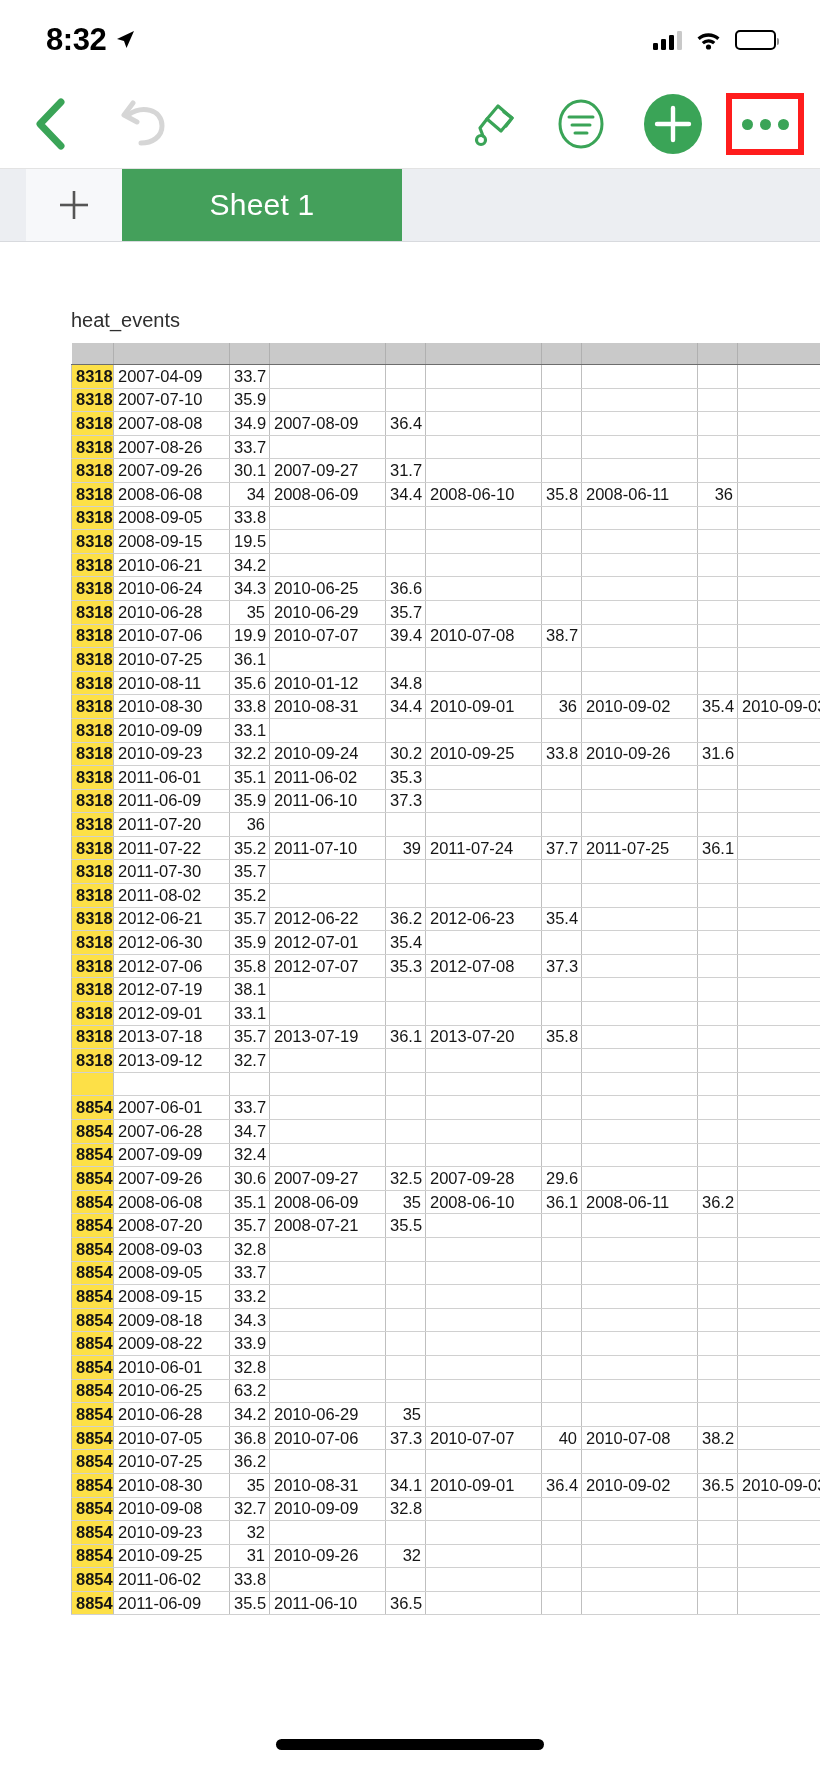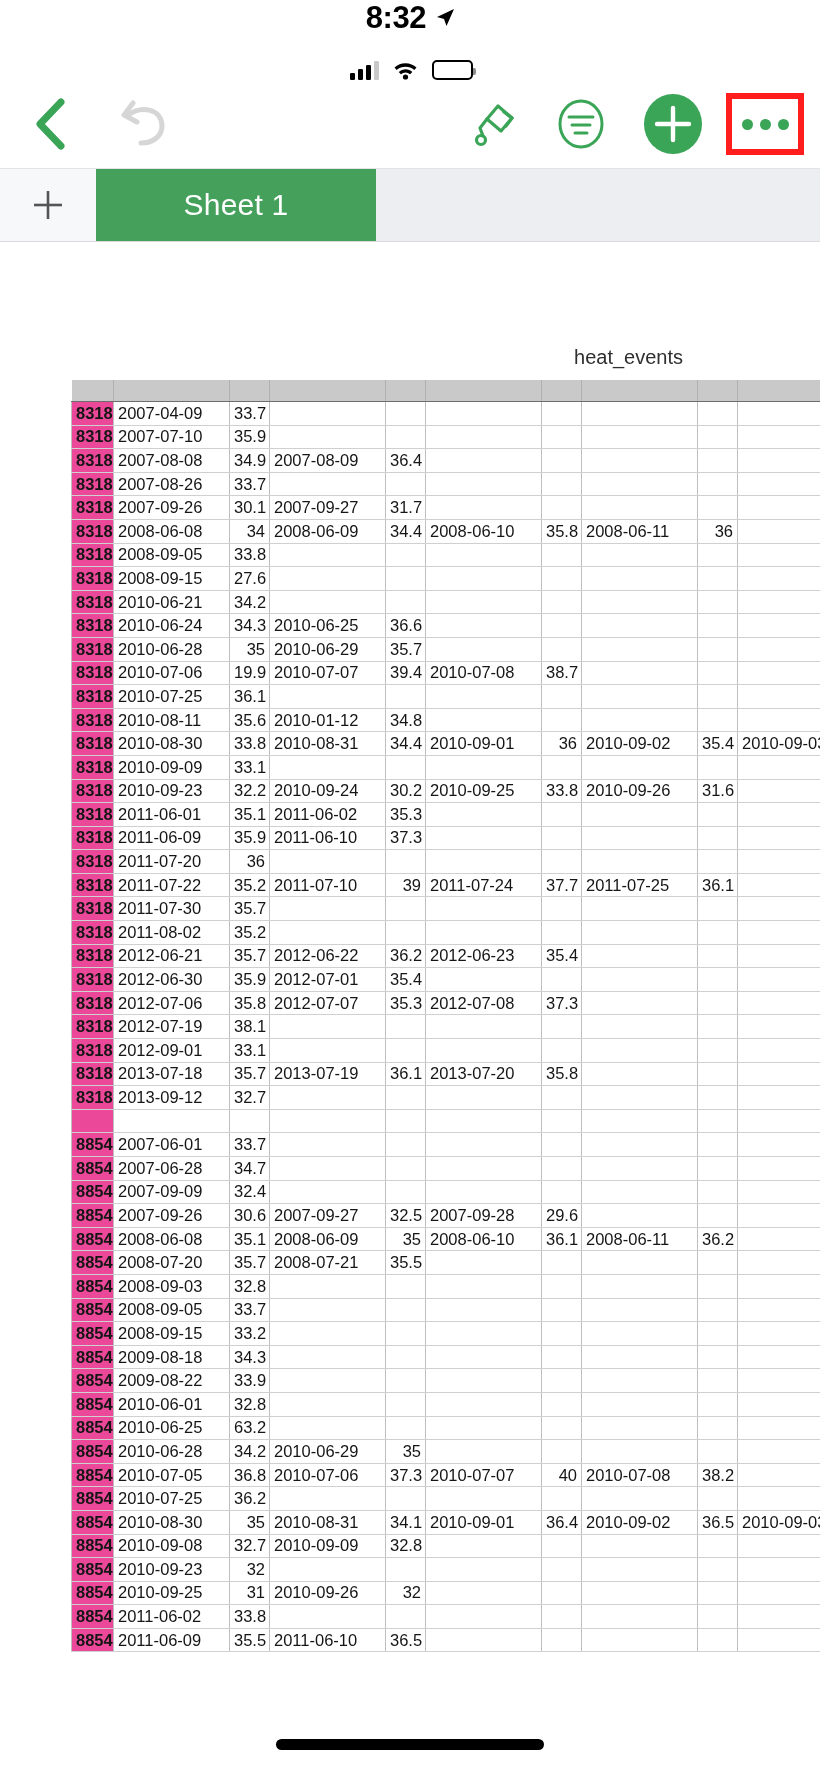--- a/index.html
+++ b/index.html
@@ -17,21 +17,20 @@
   }
 
   
   .statusbar {
     height: 80px;
     display: flex;
     align-items: center;
     justify-content: space-between;
     padding: 0 44px 0 46px;
     box-sizing: border-box;
-    flex-direction: column;
   }
   .status-left {
     display: flex;
     align-items: center;
     gap: 8px;
   }
   .status-time {
     font-size: 31px;
     font-weight: 700;
     letter-spacing: -0.4px;
@@ -98,20 +97,21 @@
   }
   .dot { width: 11px; height: 11px; border-radius: 50%; background: #3aa457; }
 
   
   .tabbar {
     height: 72px;
     display: flex;
     align-items: stretch;
     background: #eceef2;
     border-bottom: 1px solid #d8dade;
+    padding-left: 26px;
   }
   .tab-add {
     width: 96px;
     background: #f7f8fa;
     display: flex;
     align-items: center;
     justify-content: center;
   }
   .tab-active {
     width: 280px;
@@ -126,24 +126,24 @@
   .tab-rest { flex: 1; background: #eceef2; }
 
   
   .sheet {
     position: relative;
     background: #fff;
     height: calc(1776px - 80px - 88px - 72px);
     overflow: hidden;
   }
   .table-title {
-    text-align: right;
+    text-align: left;
     font-size: 20px;
     color: #2f2f2f;
-    padding-top: 104px;
+    padding-top: 67px;
     padding-bottom: 11px;
     width: 612px;
     margin-left: 71px;
     box-sizing: border-box;
   }
   table.grid {
     border-collapse: collapse;
     margin-left: 71px;
     width: 603px;
     table-layout: fixed;
@@ -158,21 +158,21 @@
     overflow: hidden;
     white-space: nowrap;
   }
   tr.head td {
     background: #c9c9c9;
     border-bottom: 1px solid #6d6d6d;
     border-right: 1px solid #b0b0b0;
     height: 21px;
   }
   td.idcol {
-    background: #ec4899;
+    background: #fde047;
     font-weight: 700;
     text-align: left;
     border-right: 1px solid #a8a8a8;
     border-left: 1px solid #bfbfbf;
     font-size: 16.5px;
   }
   td.datecol { text-align: left; font-size: 16.5px; }
   td.valcol  { text-align: right; font-size: 16.5px; }
 
   
@@ -387,21 +387,21 @@
           <td class="valcol"></td>
           <td class="datecol"></td>
           <td class="valcol"></td>
           <td class="datecol"></td>
           <td class="valcol"></td>
           <td class="datecol"></td>
         </tr>
         <tr>
           <td class="idcol">8318</td>
           <td class="datecol">2008-09-15</td>
-          <td class="valcol">27.6</td>
+          <td class="valcol">19.5</td>
           <td class="datecol"></td>
           <td class="valcol"></td>
           <td class="datecol"></td>
           <td class="valcol"></td>
           <td class="datecol"></td>
           <td class="valcol"></td>
           <td class="datecol"></td>
         </tr>
         <tr>
           <td class="idcol">8318</td>

